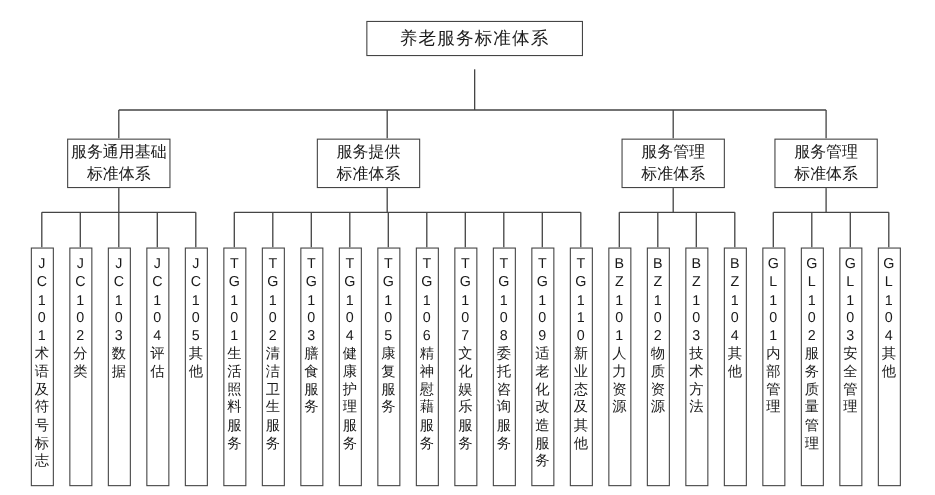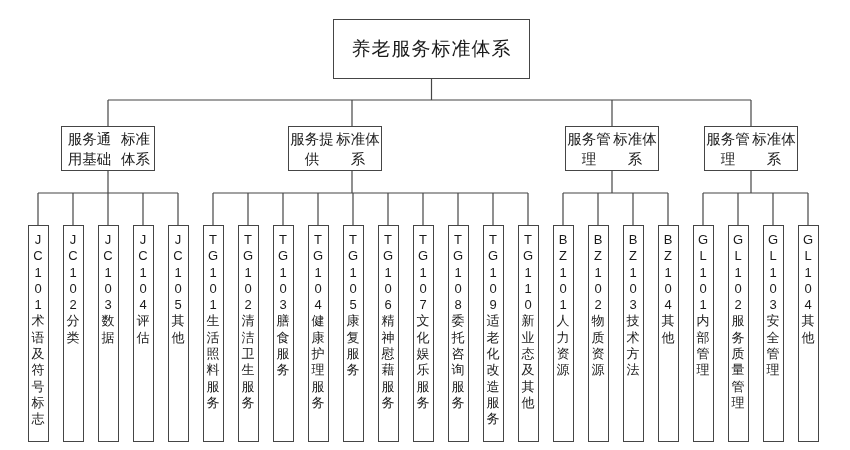--- a/index.html
+++ b/index.html
@@ -7,26 +7,26 @@
     position:relative;width:850px;height:450px;background:#ffffff;overflow:hidden;
     font-family:"Liberation Sans",sans-serif;color:#1a1a1a;
   }
   .stage *{box-sizing:border-box;}
   svg.wires{position:absolute;left:0;top:0;pointer-events:none;}
   .node{
     position:absolute;background:#fff;border:1.2px solid #454545;
     display:flex;align-items:center;justify-content:center;text-align:center;
   }
   .root-node{
-    left:333px;top:19px;width:197px;height:60px;
-    font-size:19px;letter-spacing:1px;font-weight:400;
+    left:333px;top:19px;width:197px;height:32px;
+    font-size:16px;letter-spacing:1px;font-weight:400;
   }
   .branch-node{
     top:126px;width:94px;height:45px;
-    font-size:14.5px;line-height:20px;flex-direction:row;
+    font-size:14.5px;line-height:20px;flex-direction:column;
   }
   .b0{left:61px;} .b1{left:288px;} .b2{left:565px;} .b3{left:704px;text-align:center;}
   .leaf-node{
     top:225px;width:21px;height:217px;
     flex-direction:column;justify-content:flex-start;align-items:center;
     padding-top:6px;font-size:13px;
   }
   .leaf-node span{display:block;width:100%;text-align:center;line-height:16.3px;height:16.3px;}
 </style>
 </head>

